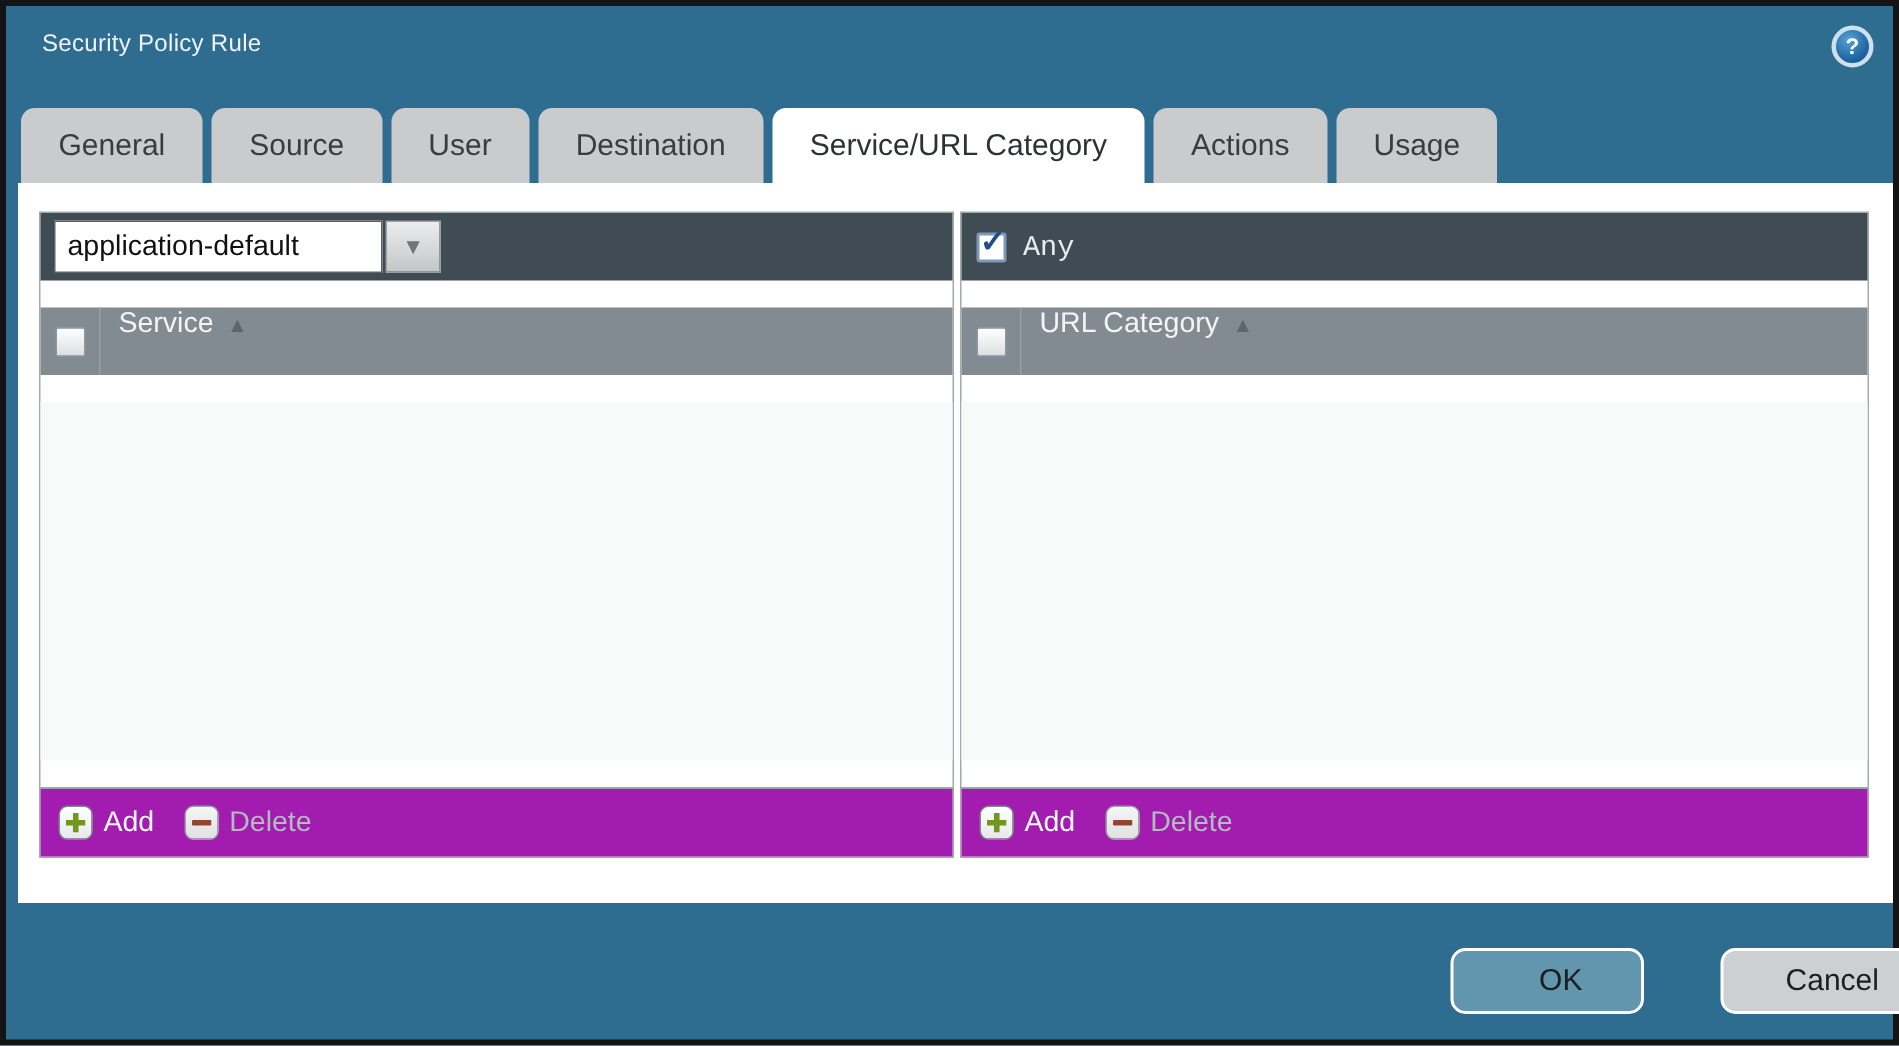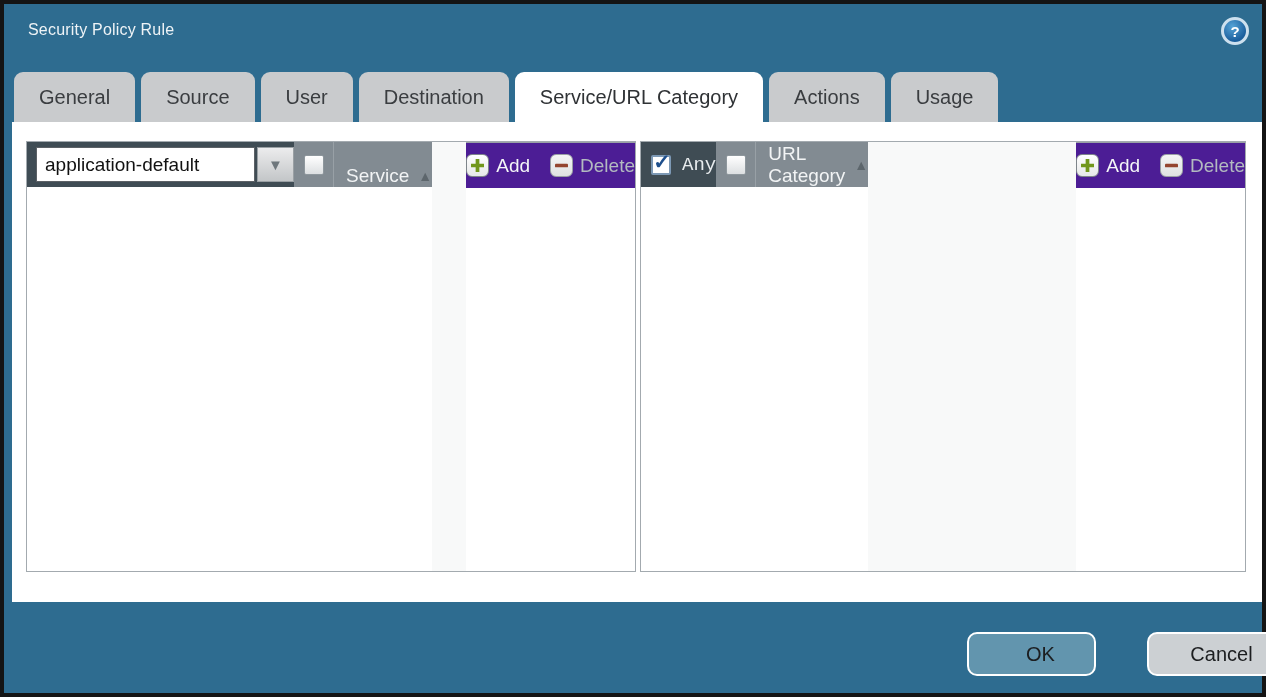--- a/index.html
+++ b/index.html
@@ -49,21 +49,21 @@
   
   .content {
     position: absolute; left: 8px; top: 118px;
     width: 1250px; height: 480px; background: #ffffff;
   }
 
   
   .panel {
     position: absolute; top: 19px; height: 431px;
     border: 1px solid #a3aaaf;
-    display: flex; flex-direction: row;
+    display: flex; flex-direction: column; gap: 18px;
   }
   .panel-left  { left: 14px;  width: 610px; }
   .panel-right { left: 628px; width: 606px; }
 
   .panel-topbar {
     height: 45px; background: #3f4c54; flex: 0 0 45px;
     display: flex; align-items: center; padding-left: 9px;
   }
   .dropdown-input {
     width: 219px; height: 35px;
@@ -94,39 +94,39 @@
   }
   .checkbox.checked .check-glyph {
     color: #1e4f8c; font-size: 21px; font-weight: bold;
     position: relative; top: -3px; left: 1px;
   }
   .any-group { display: flex; align-items: center; gap: 11px; margin-left: 1px; }
   .any-label { color: #e8ecee; font-size: 19px; font-family: Liberation Mono, monospace; }
 
   .panel-header {
     height: 45px; flex: 0 0 45px; background: #828b92;
-    display: flex; align-items: flex-end;
+    display: flex; align-items: flex-start;
   }
   .header-check-cell {
     width: 40px; height: 100%; flex: 0 0 40px;
     display: flex; align-items: center; justify-content: center;
     border-right: 1px solid #98a0a6;
   }
   .header-label-cell {
     display: flex; align-items: center; gap: 9px; padding-left: 12px;
     color: #f2f4f5; font-size: 19px;
   }
   .sort-asc-icon { color: #5d666c; font-size: 14px; line-height: 1; }
 
   .panel-body { flex: 1 1 auto; background: #f8f9f9; }
 
   .panel-footer {
-    height: 46px; flex: 0 0 46px; background: #4c1d95;
+    height: 46px; flex: 0 0 46px; background: #a21caf;
     border-top: 1px solid #9aa1a7;
-    display: flex; padding-left: 0; gap: 20px;
+    display: flex; padding-left: 12px; gap: 20px;
   }
   .footer-btn { display: flex; align-items: center; gap: 7px; cursor: pointer; }
   .footer-btn .btn-icon {
     width: 23px; height: 23px; border-radius: 6px;
     background: linear-gradient(#ffffff, #e6e8e9);
     border: 1px solid #7e858b;
     display: flex; align-items: center; justify-content: center;
   }
   .footer-btn .btn-label { font-size: 19px; color: #f4f6f7; }
   .footer-btn.disabled { cursor: default; }

